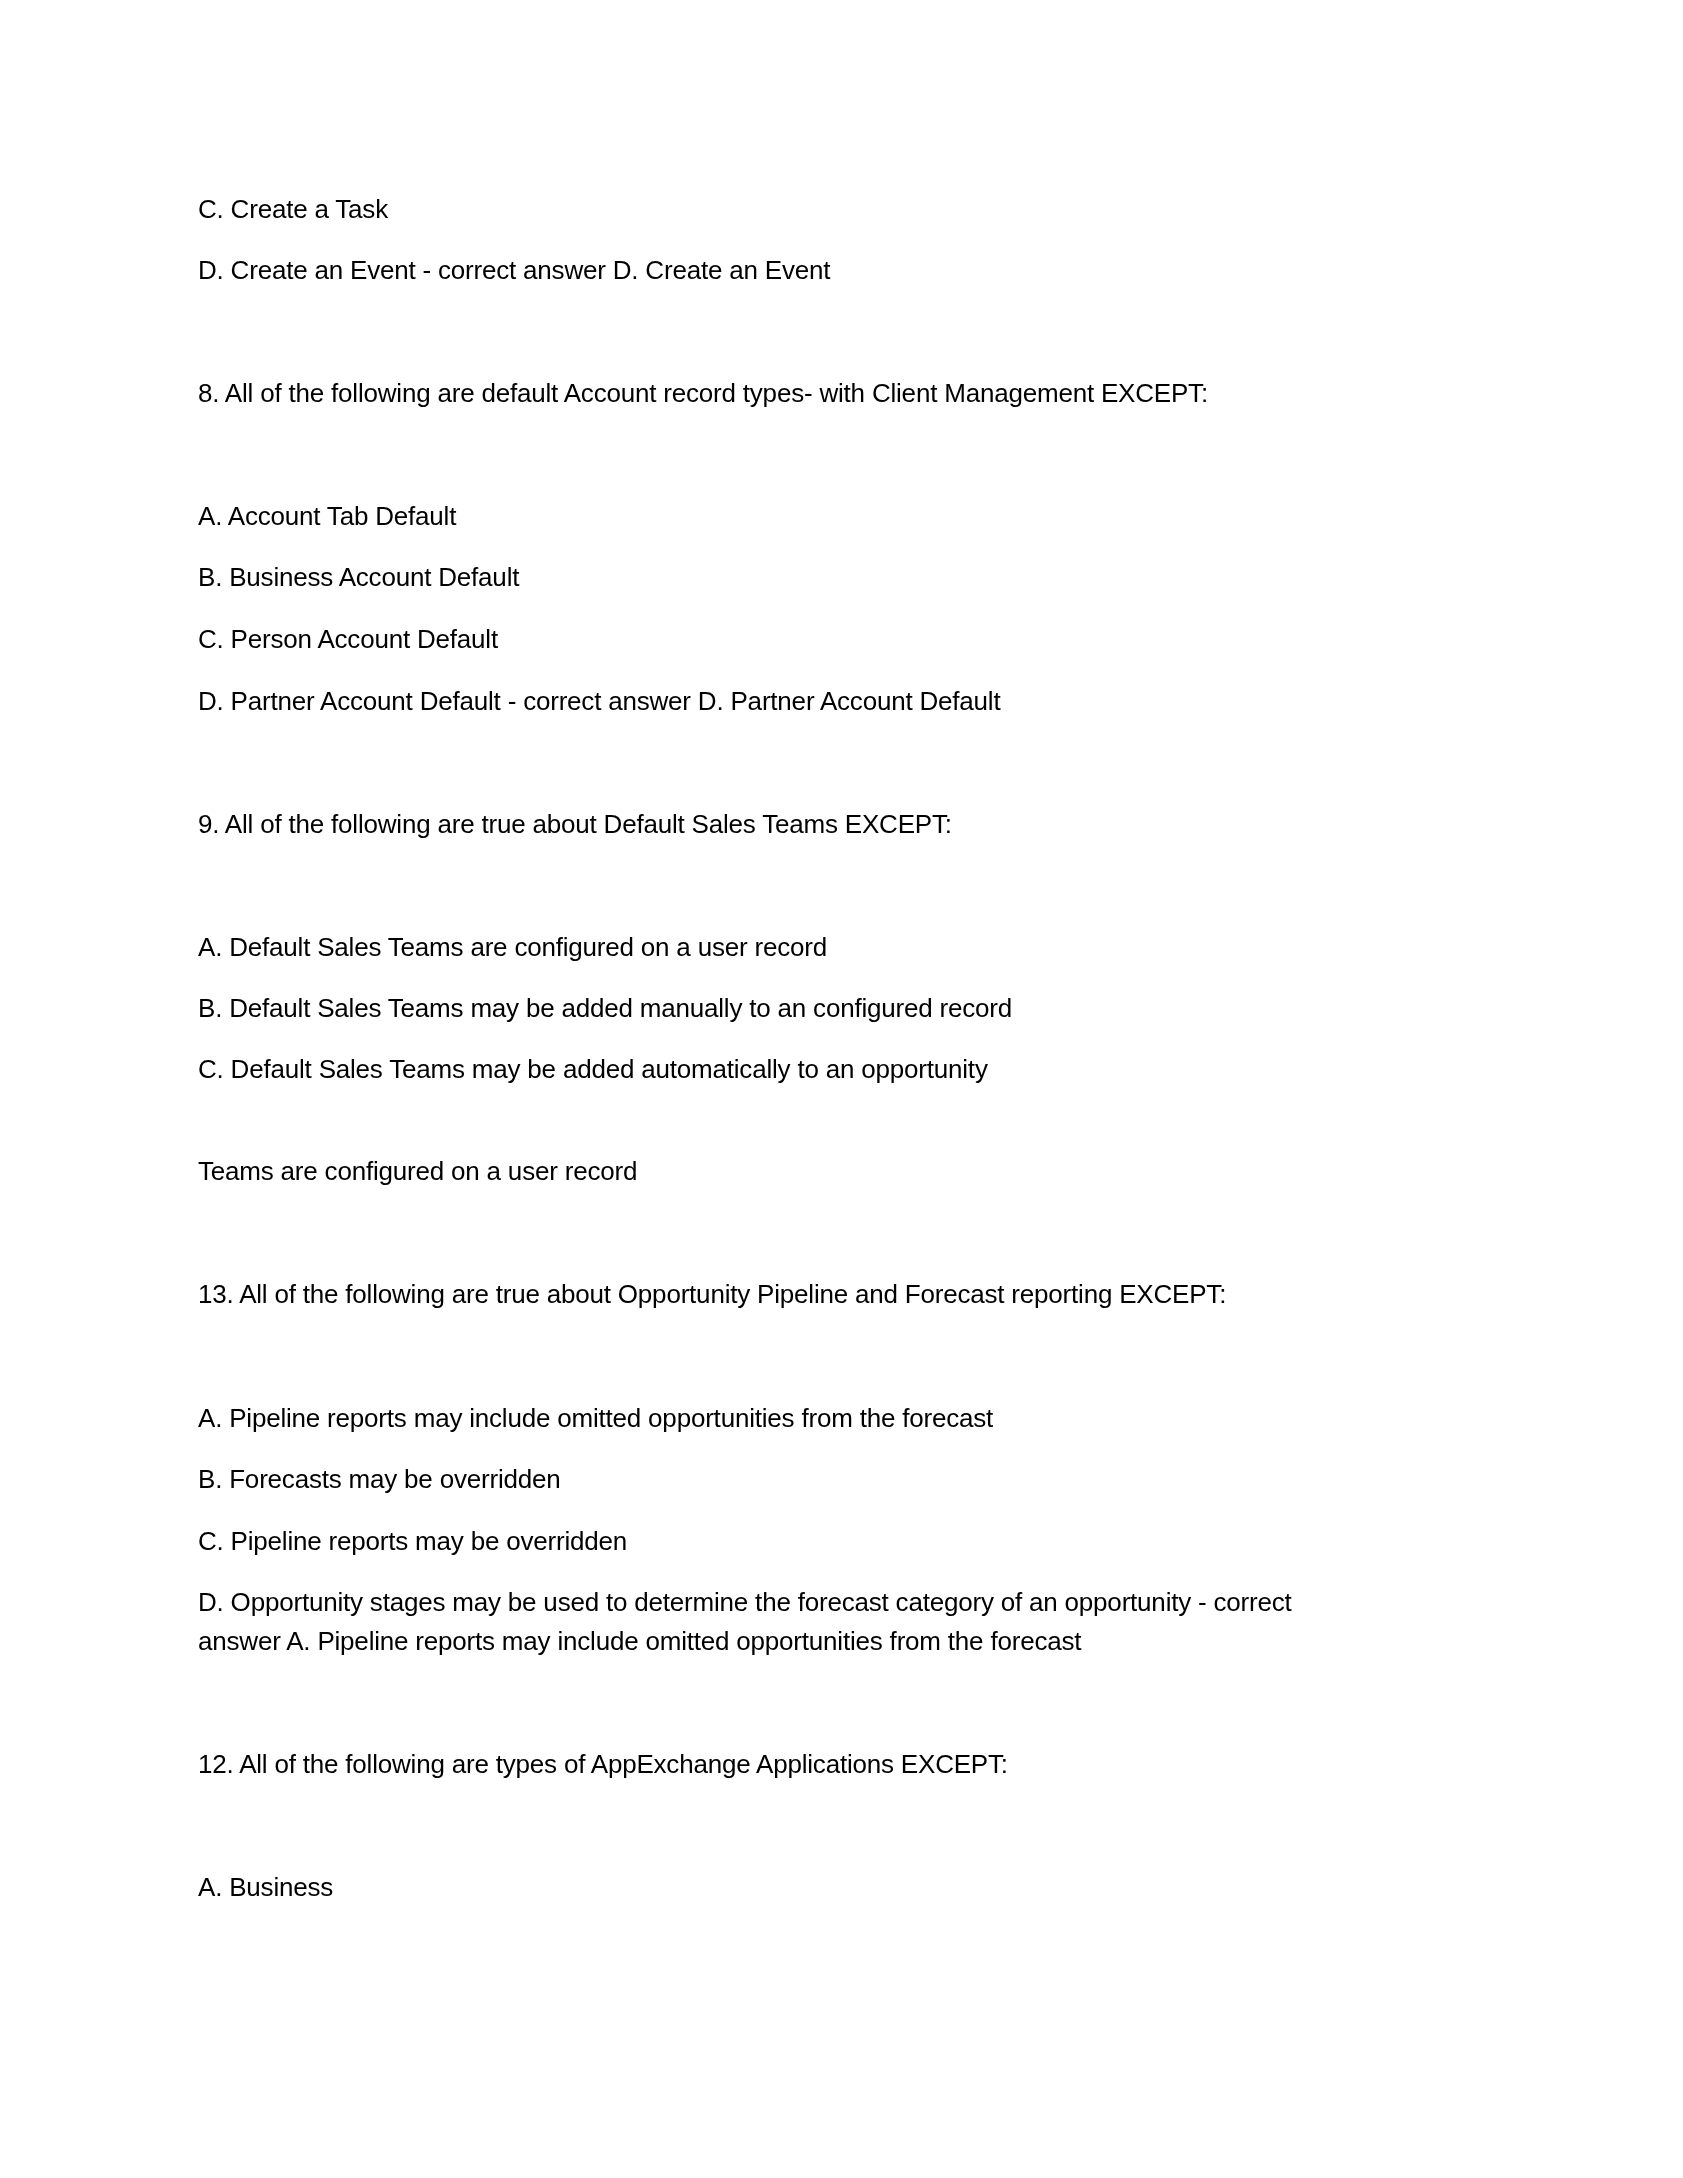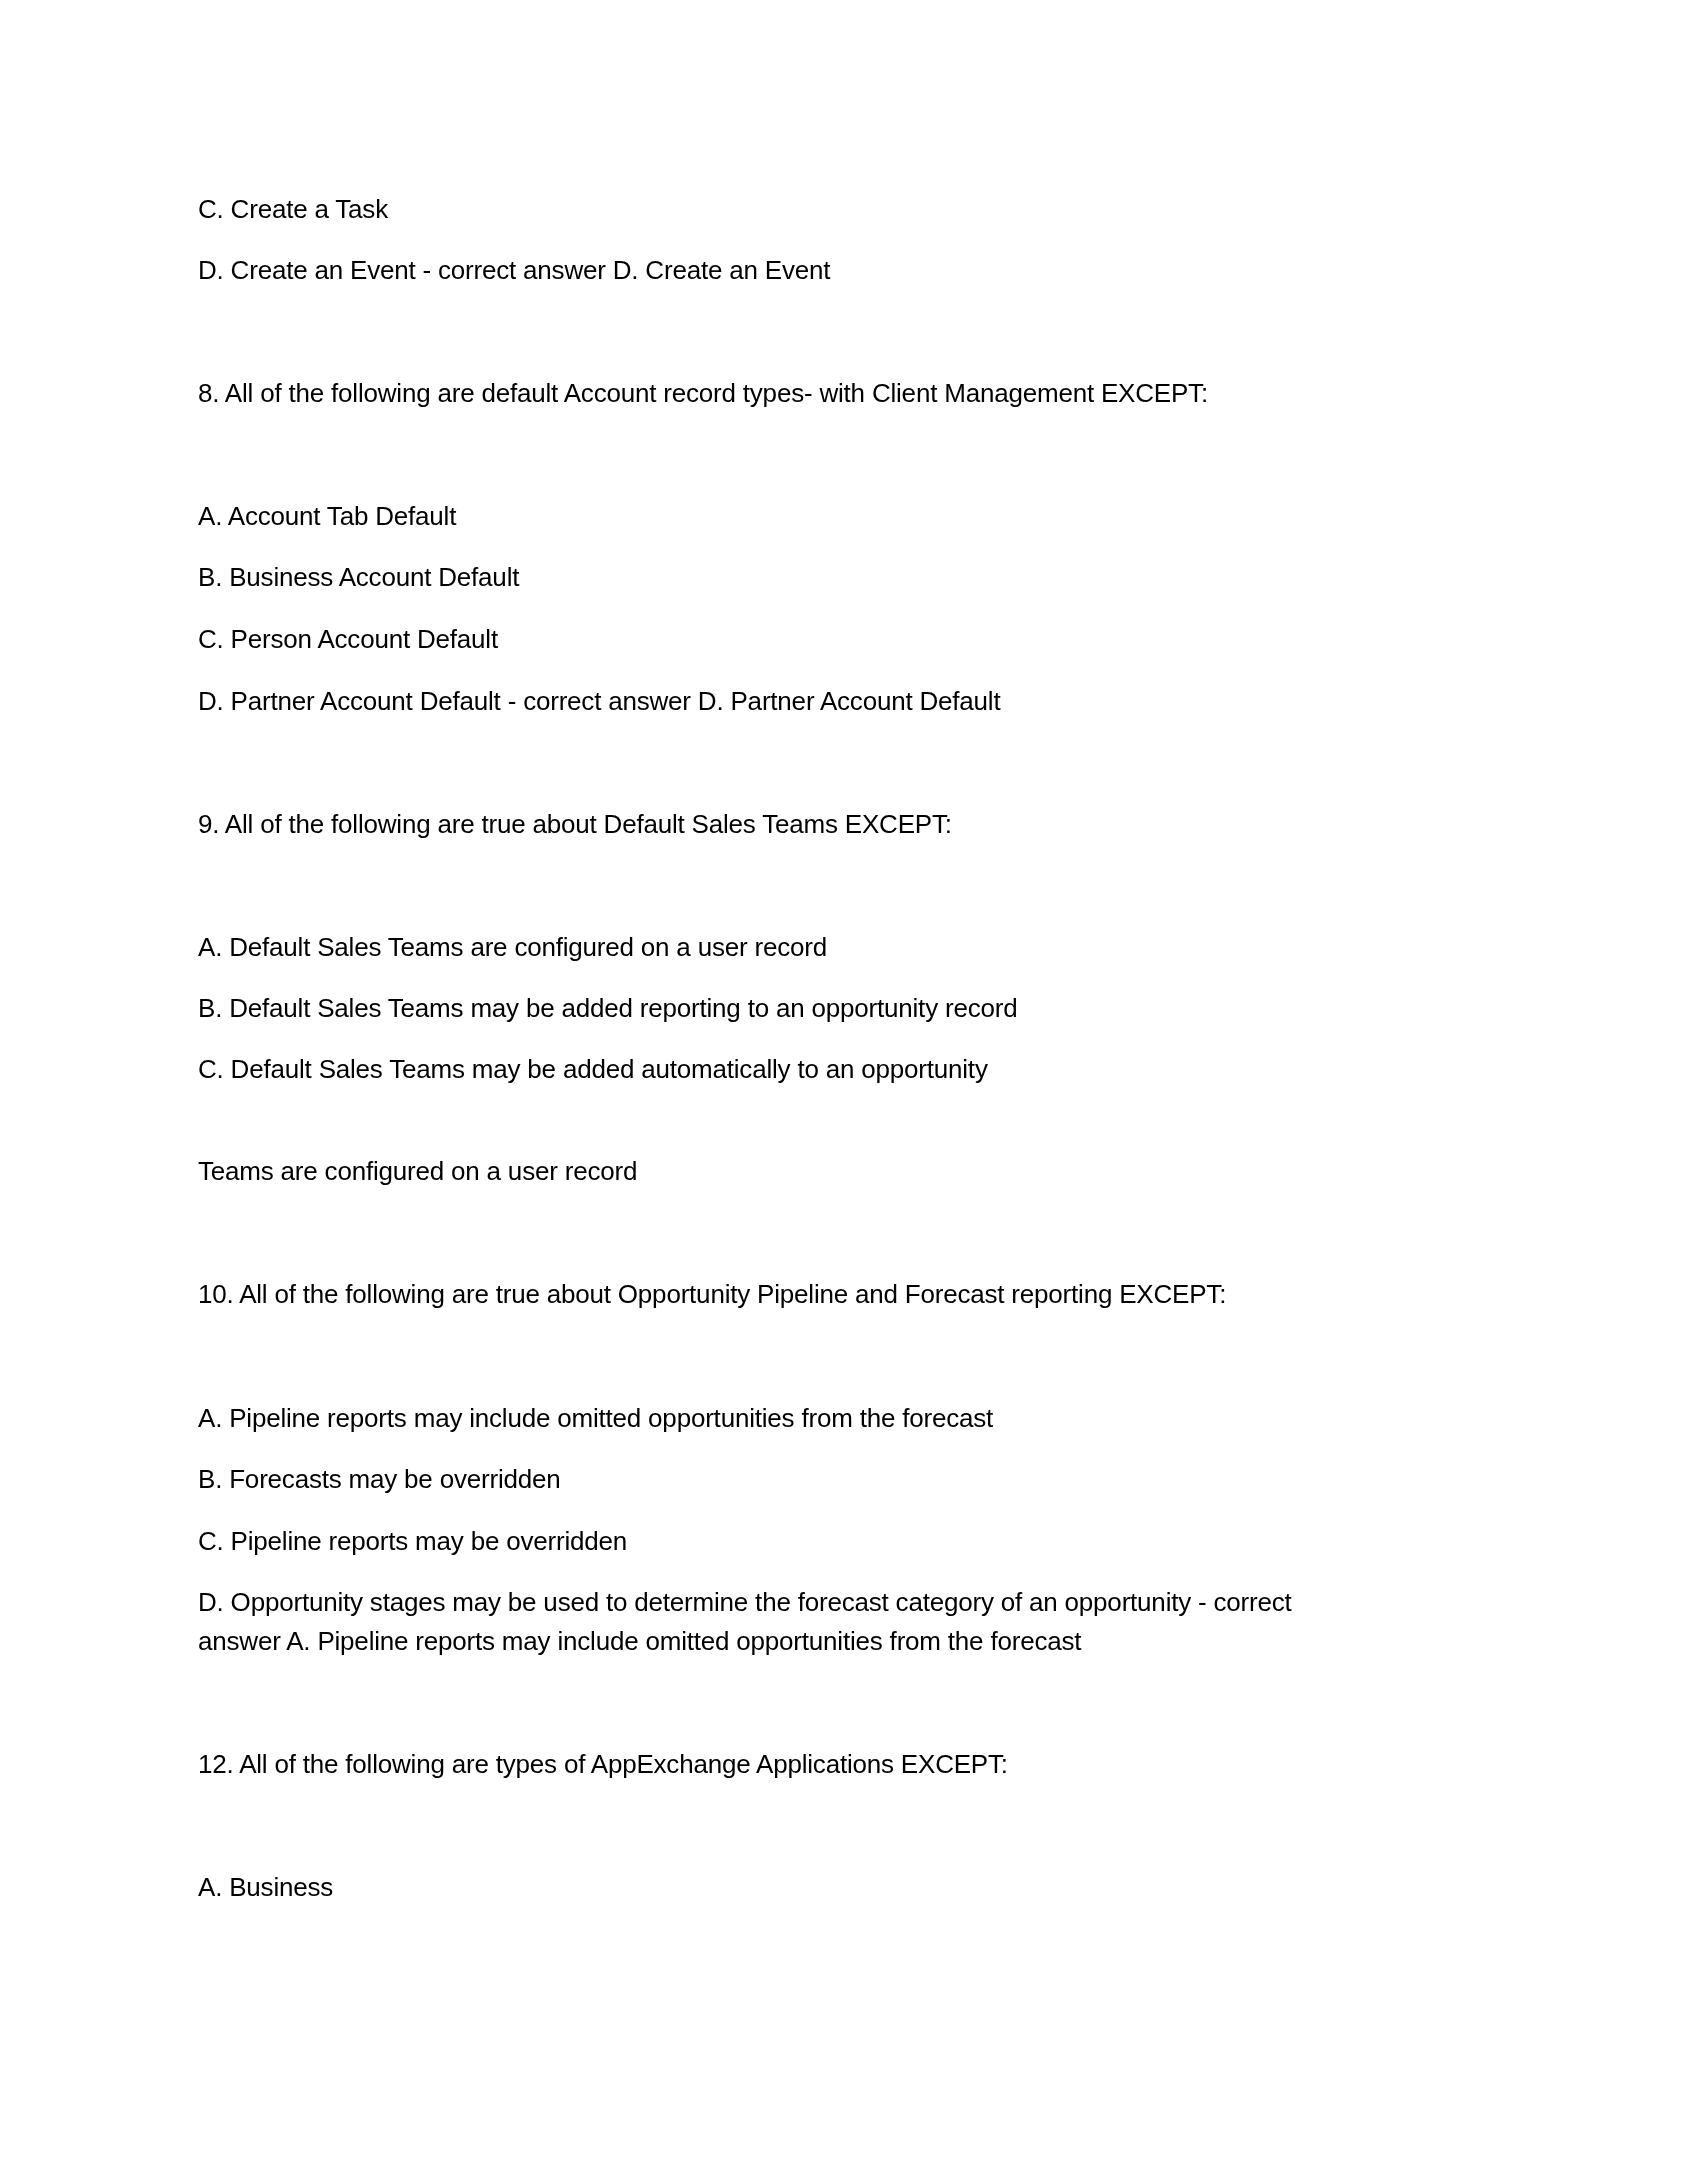--- a/index.html
+++ b/index.html
@@ -42,25 +42,25 @@
   <div class="line" style="top:250px">D. Create an Event -  correct answer  D. Create an Event</div>
 
   <div class="line" style="top:373px">8. All of the following are default Account record types- with Client Management EXCEPT:</div>
   <div class="line" style="top:496px">A. Account Tab Default</div>
   <div class="line" style="top:557px">B. Business Account Default</div>
   <div class="line" style="top:681px">D. Partner Account Default -  correct answer  D. Partner Account Default</div>
   <div class="line" style="top:619px">C. Person Account Default</div>
 
   <div class="line" style="top:804px">9. All of the following are true about Default Sales Teams EXCEPT:</div>
   <div class="line" style="top:927px">A. Default Sales Teams are configured on a user record</div>
-  <div class="line" style="top:988px">B. Default Sales Teams may be added reporting to an opportunity record</div>
+  <div class="line" style="top:988px">B. Default Sales Teams may be added manually to an configured record</div>
   <div class="line" style="top:1049px">C. Default Sales Teams may be added automatically to an opportunity</div>
   <div class="line" style="top:1151px">Teams are configured on a user record</div>
 
-  <div class="line" style="top:1274px">10. All of the following are true about Opportunity Pipeline and Forecast reporting EXCEPT:</div>
+  <div class="line" style="top:1274px">13. All of the following are true about Opportunity Pipeline and Forecast reporting EXCEPT:</div>
   <div class="line" style="top:1398px">A. Pipeline reports may include omitted opportunities from the forecast</div>
   <div class="line" style="top:1459px">B. Forecasts may be overridden</div>
   <div class="line" style="top:1521px">C. Pipeline reports may be overridden</div>
   <div class="line" style="top:1582px">D. Opportunity stages may be used to determine the forecast category of an opportunity -  correct</div>
   <div class="line" style="top:1621px">answer  A. Pipeline reports may include omitted opportunities from the forecast</div>
 
   <div class="line" style="top:1744px">12. All of the following are types of AppExchange Applications EXCEPT:</div>
   <div class="line" style="top:1867px">A. Business</div>
 
 </div>

